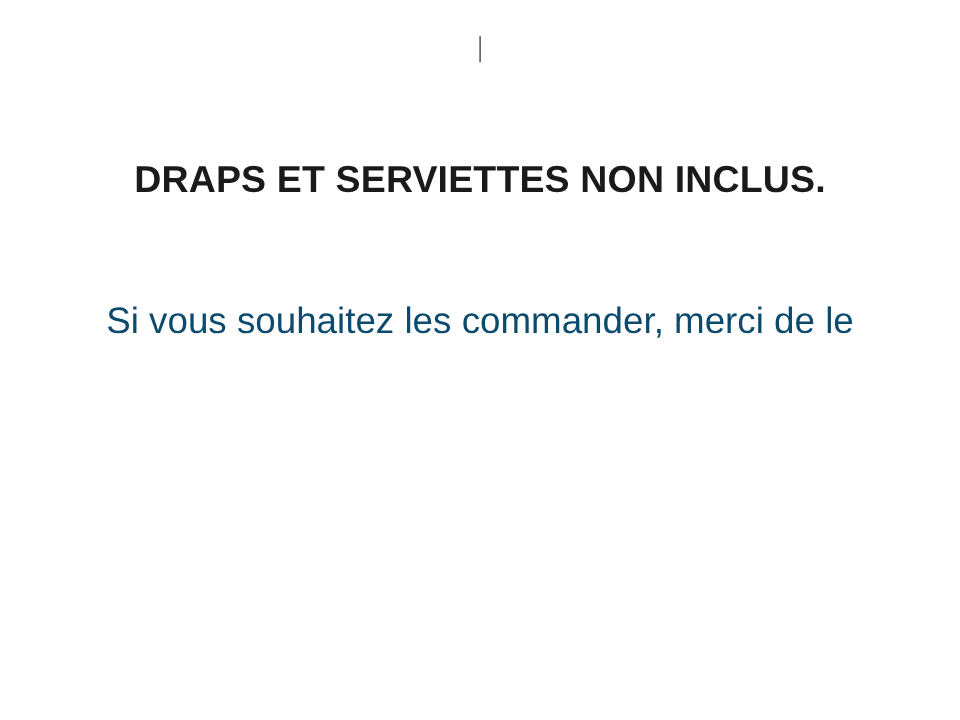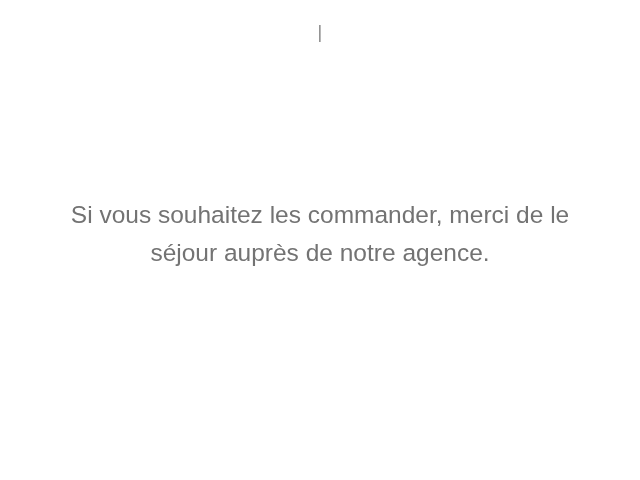--- a/index.html
+++ b/index.html
@@ -49,36 +49,36 @@
     line-height: 32px;
   }
   .body-text {
     position: absolute;
     top: 196px;
     left: 20px;
     width: 600px;
     text-align: center;
     font-size: 24.5px;
     line-height: 38px;
-    color: #737373;
+    color: #0c4a6e;
     font-weight: normal;
   }
   .body-line {
     display: block;
     white-space: nowrap;
   }
 </style>
 </head>
 <body>
 
 <div class="page">
 
   <div class="caret-row">
     <span class="caret">|</span>
   </div>
 
+  <div class="heading">DRAPS ET SERVIETTES NON INCLUS.</div>
 
   <div class="body-text">
     <span class="body-line">Si vous souhaitez les commander, merci de le</span>
-    <span class="body-line">séjour auprès de notre agence.</span>
   </div>
 
 </div>
 
 </body></html>

